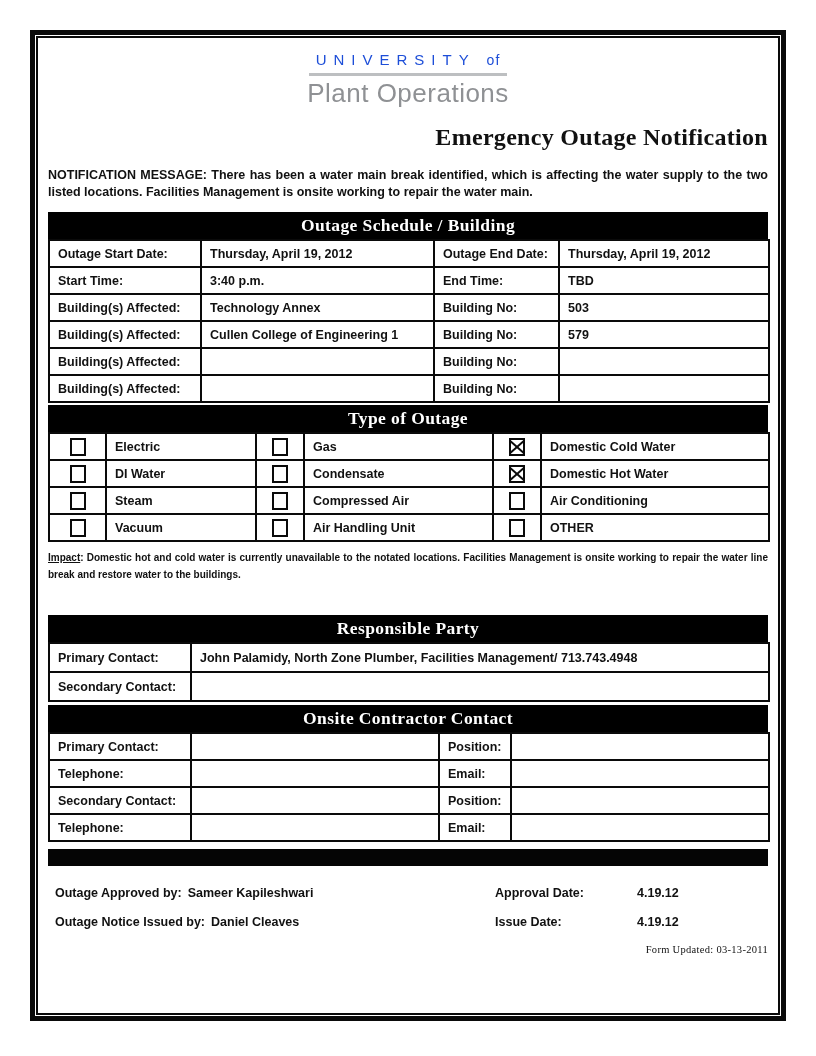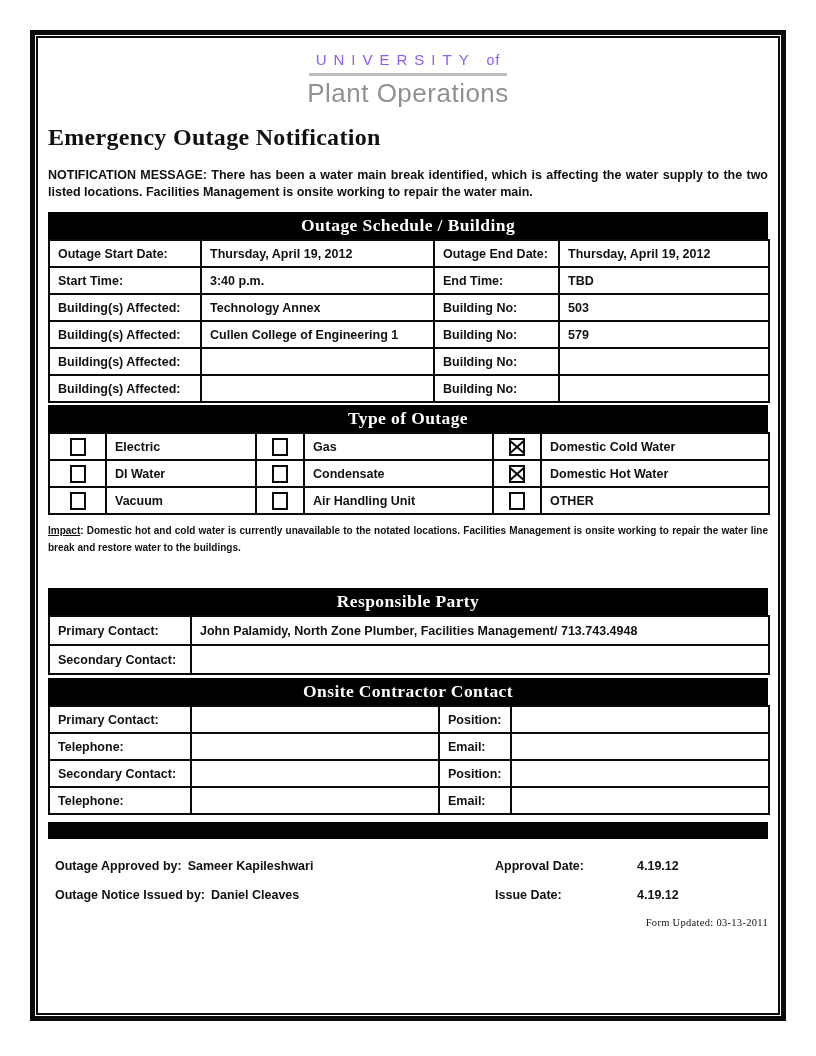--- a/index.html
+++ b/index.html
@@ -12,29 +12,29 @@
   .frame-outer {
     position:absolute; left:30px; top:30px; width:756px; height:991px;
     border:5px solid #0a0a0a; box-sizing:border-box;
   }
   .frame-inner { position:absolute; inset:1px; border:2px solid #0a0a0a; }
 
   .content { position:absolute; left:48px; top:52px; width:720px; }
 
   
   .logo { text-align:center; line-height:1.1; }
-  .logo-univ { font-size:15px; color:#8b5cf6; letter-spacing:7px; height:18px; }
+  .logo-univ { font-size:15px; color:#1d4ed8; letter-spacing:7px; height:18px; }
   .logo-univ .of { letter-spacing:1px; font-size:14px; }
   .logo-houston { font-size:39px; font-weight:bold; color:#D22B3A; letter-spacing:2px; height:41px; line-height:41px; }
   .logo-rule { width:198px; height:3px; background:#BDBFC1; margin:3px auto 2px auto; }
   .logo-sub { font-size:26px; color:#8F9194; letter-spacing:0.5px; height:30px; line-height:30px; }
 
   .doc-title {
     font-family:"Liberation Serif", serif; font-size:24px; font-weight:bold;
-    text-align:left; margin:16px 0 0 0; letter-spacing:0.3px;
+    text-align:right; margin:16px 0 0 0; letter-spacing:0.3px;
   }
 
   .notif { font-size:12.5px; font-weight:bold; line-height:16.5px; text-align:justify; margin:16px 0 0 0; }
 
   .bar {
     background:#000000; color:#fff; font-family:"Liberation Serif", serif;
     font-weight:bold; font-size:17.5px; text-align:center;
     height:27px; line-height:27px; letter-spacing:0.4px;
   }
   .bar.mt12 { margin-top:12px; }
@@ -154,20 +154,28 @@
         <td class="cb"><span class="checkbox checked"><i class="xa"></i><i class="xb"></i></span></td>
         <td>Domestic Cold Water</td>
       </tr>
       <tr>
         <td class="cb"><span class="checkbox"></span></td>
         <td>DI Water</td>
         <td class="cb"><span class="checkbox"></span></td>
         <td>Condensate</td>
         <td class="cb"><span class="checkbox checked"><i class="xa"></i><i class="xb"></i></span></td>
         <td>Domestic Hot Water</td>
+      </tr>
+      <tr>
+        <td class="cb"><span class="checkbox"></span></td>
+        <td>Steam</td>
+        <td class="cb"><span class="checkbox"></span></td>
+        <td>Compressed Air</td>
+        <td class="cb"><span class="checkbox"></span></td>
+        <td>Air Conditioning</td>
       </tr>
       <tr>
         <td class="cb"><span class="checkbox"></span></td>
         <td>Vacuum</td>
         <td class="cb"><span class="checkbox"></span></td>
         <td>Air Handling Unit</td>
         <td class="cb"><span class="checkbox"></span></td>
         <td>OTHER</td>
       </tr>
     </tbody>

